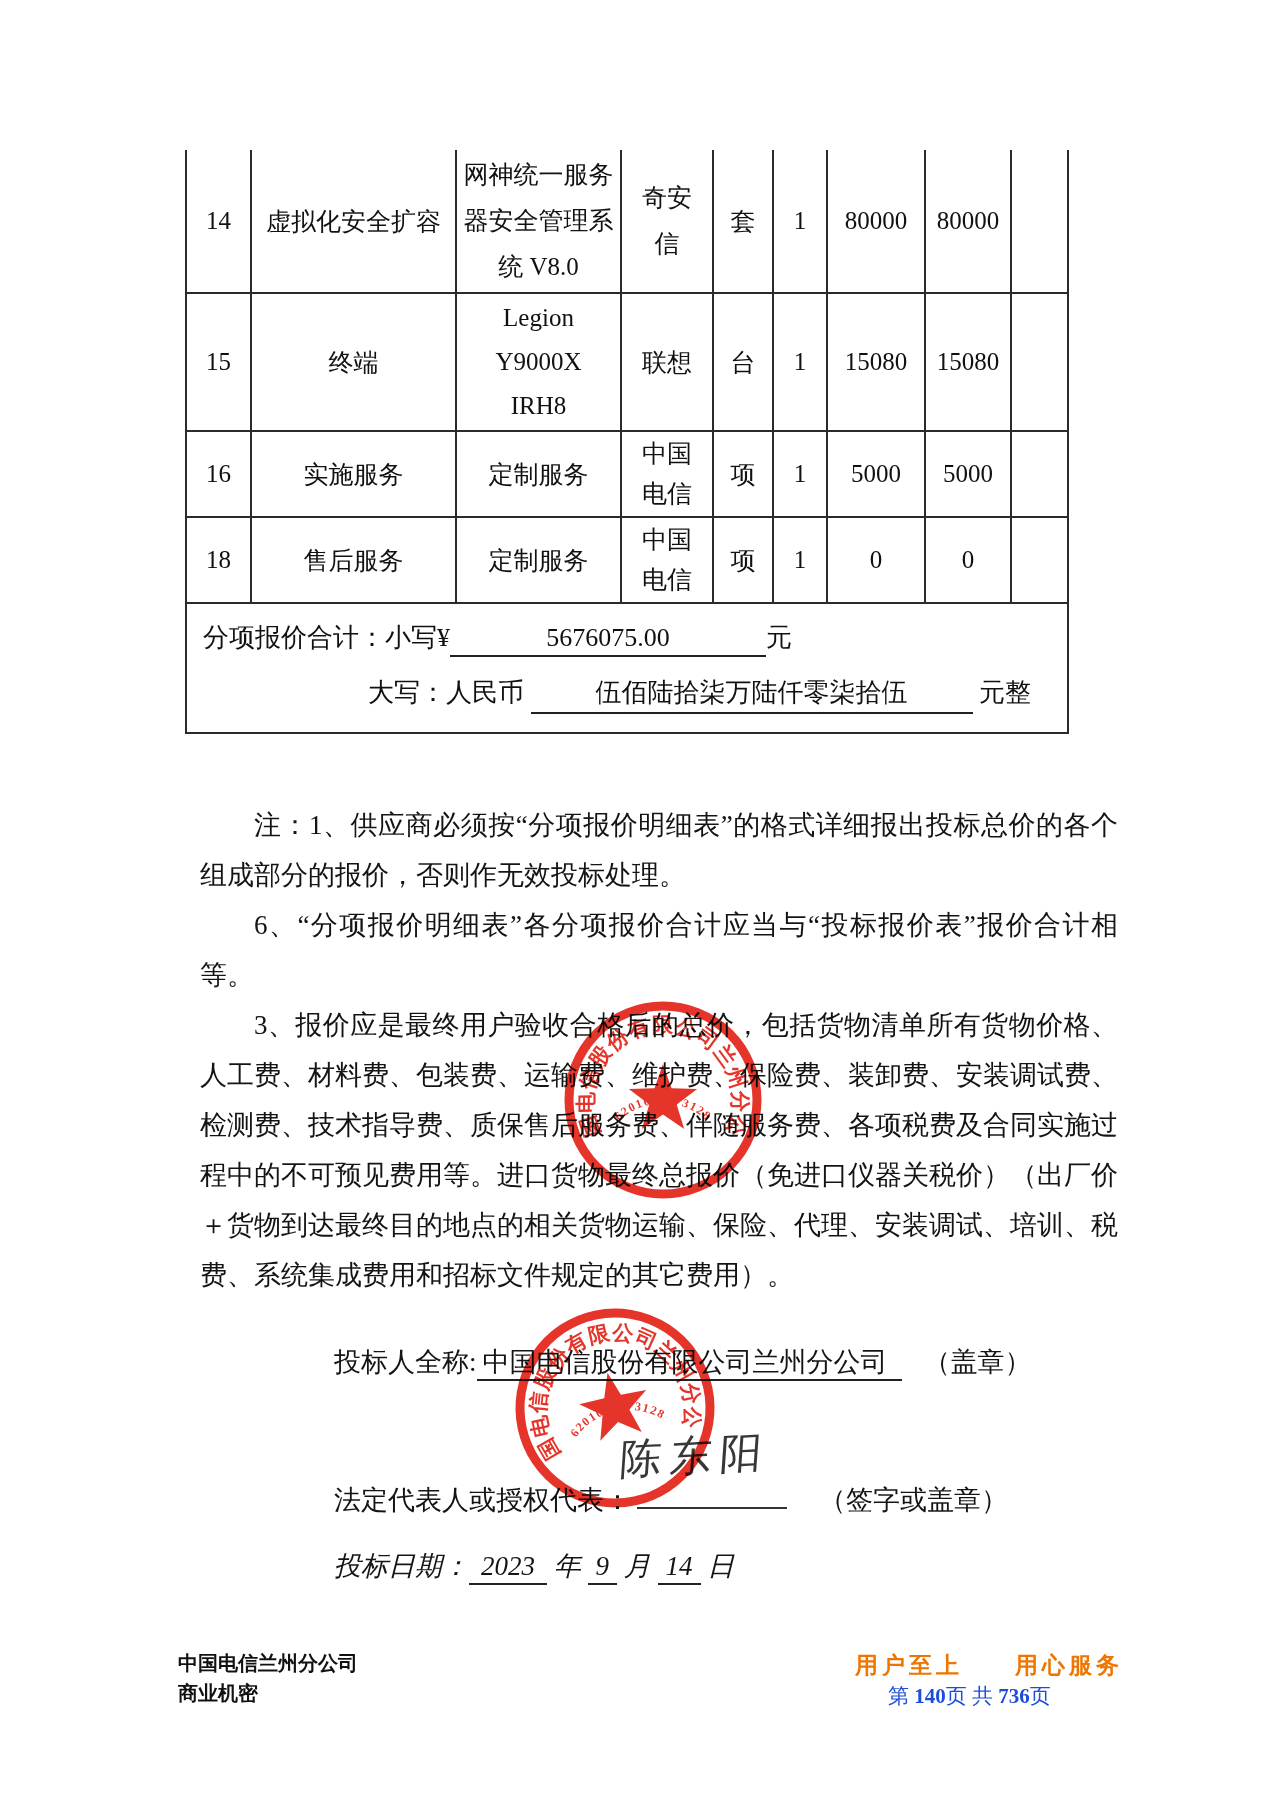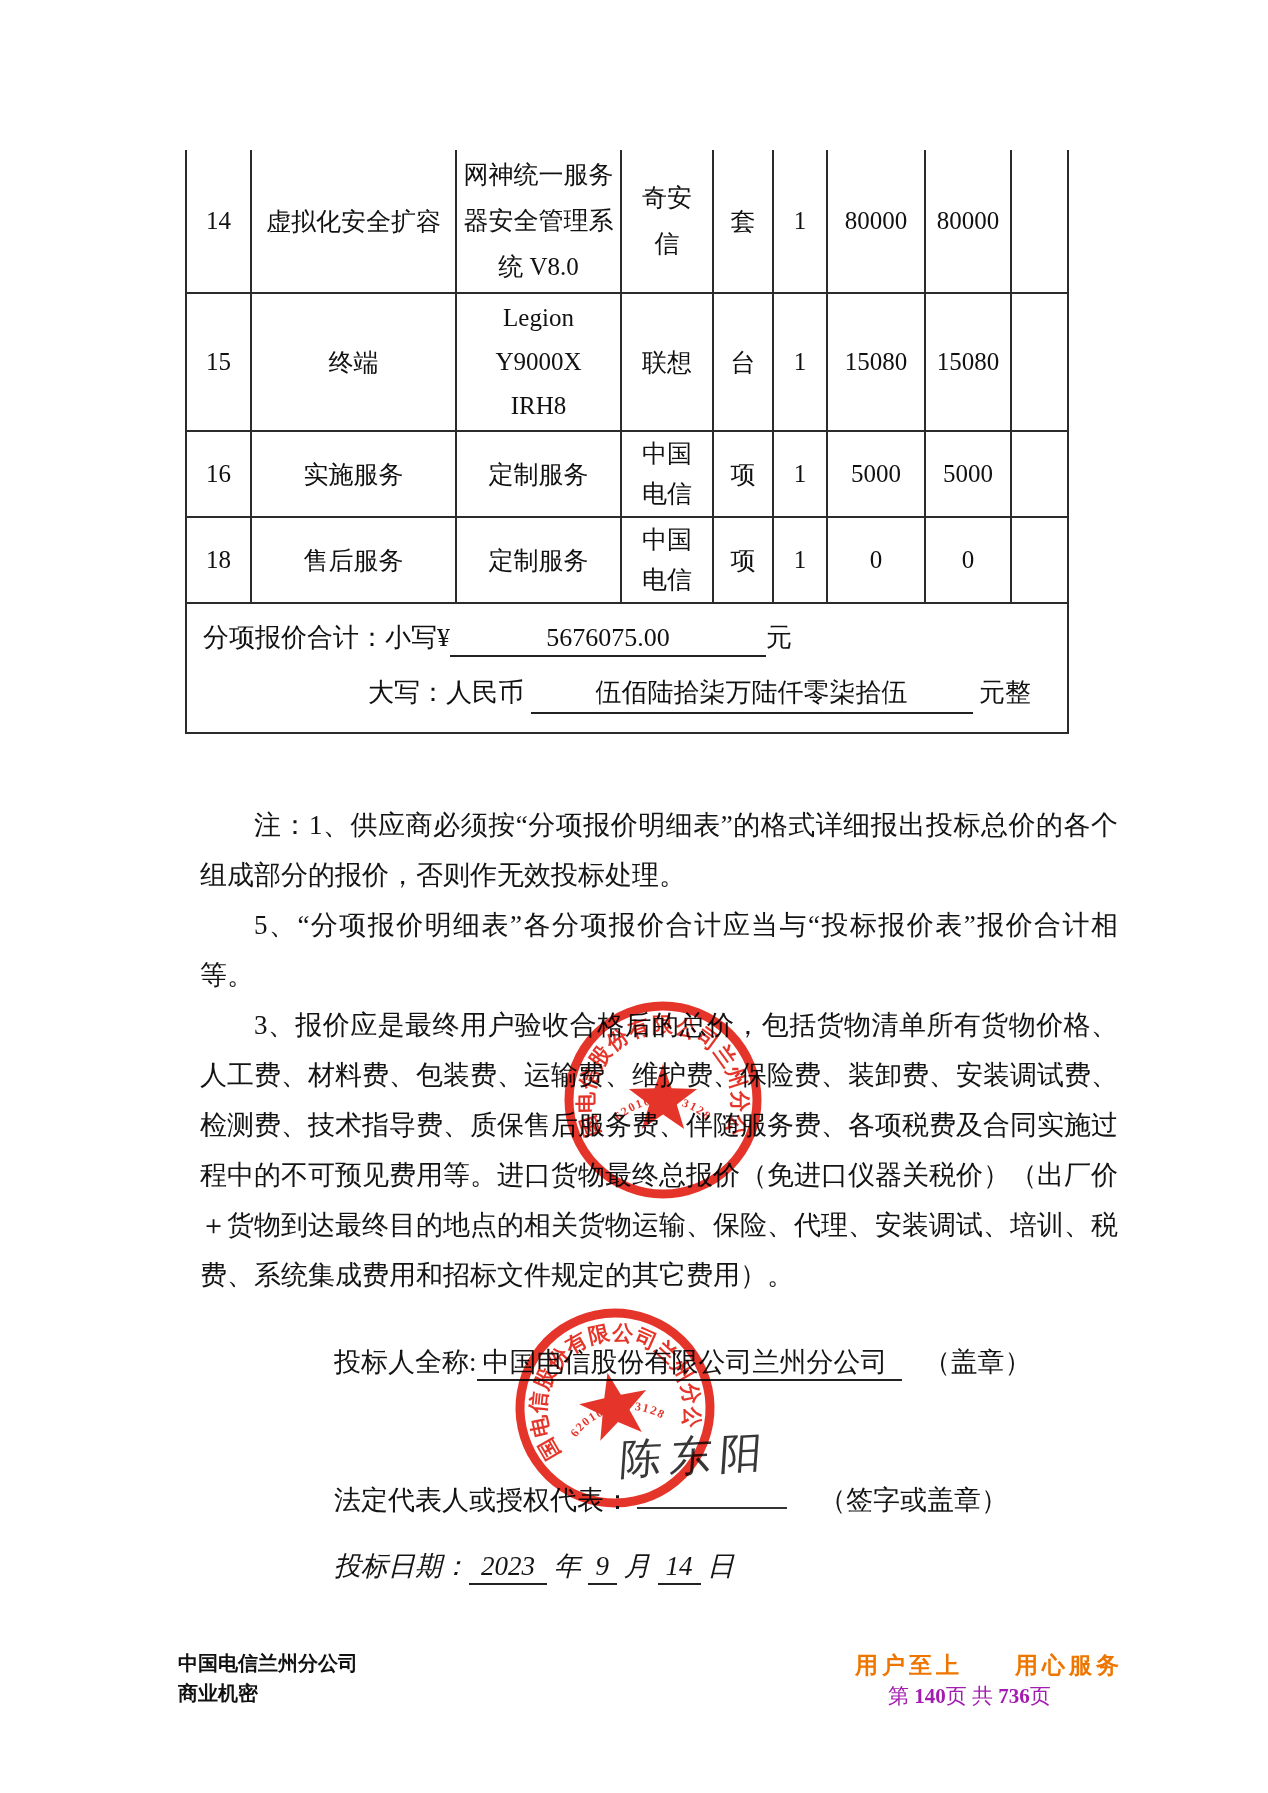--- a/index.html
+++ b/index.html
@@ -68,21 +68,21 @@
     position:absolute;left:178px;top:1648px;font-size:20px;font-weight:bold;
     color:#111;font-family:"Liberation Sans","DejaVu Sans",sans-serif;line-height:30px;
   }
   .slogan{
     position:absolute;left:855px;top:1650px;font-size:23px;font-weight:bold;
     color:#ee7600;letter-spacing:4px;white-space:nowrap;
     font-family:"Liberation Serif","DejaVu Serif",serif;
   }
   .slogan-gap{display:inline-block;width:52px;}
   .page-no{
-    position:absolute;left:888px;top:1682px;font-size:21px;color:#a21caf;white-space:nowrap;
+    position:absolute;left:888px;top:1682px;font-size:21px;color:#1d4ed8;white-space:nowrap;
   }
   .page-no b{font-family:"Liberation Serif","DejaVu Serif",serif;}
 </style>
 </head>
 <body>
 
 <div class="page">
 
   <table class="price-table">
     <colgroup>
@@ -155,21 +155,21 @@
         <div class="sum-line2">
           <span>大写：人民币</span>&nbsp;<span class="u-cap">伍佰陆拾柒万陆仟零柒拾伍</span>&nbsp;<span>元整</span>
         </div>
       </td>
     </tr>
   </tbody>
     </table>
 
   <div class="notes">
     <p>注：1、供应商必须按“分项报价明细表”的格式详细报出投标总价的各个组成部分的报价，否则作无效投标处理。</p>
-    <p>5、“分项报价明细表”各分项报价合计应当与“投标报价表”报价合计相等。</p>
+    <p>6、“分项报价明细表”各分项报价合计应当与“投标报价表”报价合计相等。</p>
     <p>3、报价应是最终用户验收合格后的总价，包括货物清单所有货物价格、人工费、材料费、包装费、运输费、维护费、保险费、装卸费、安装调试费、检测费、技术指导费、质保售后服务费、伴随服务费、各项税费及合同实施过程中的不可预见费用等。进口货物最终总报价（免进口仪器关税价）（出厂价＋货物到达最终目的地点的相关货物运输、保险、代理、安装调试、培训、税费、系统集成费用和招标文件规定的其它费用）。</p>
   </div>
 
   <div class="sig-line bidder-line">
     <span>投标人全称:</span><span class="u-text">中国电信股份有限公司兰州分公司</span><span class="hint-gap"></span><span>（盖章）</span>
   </div>
 
   <div class="signature">陈东阳</div>
 
   <div class="sig-line rep-line">

